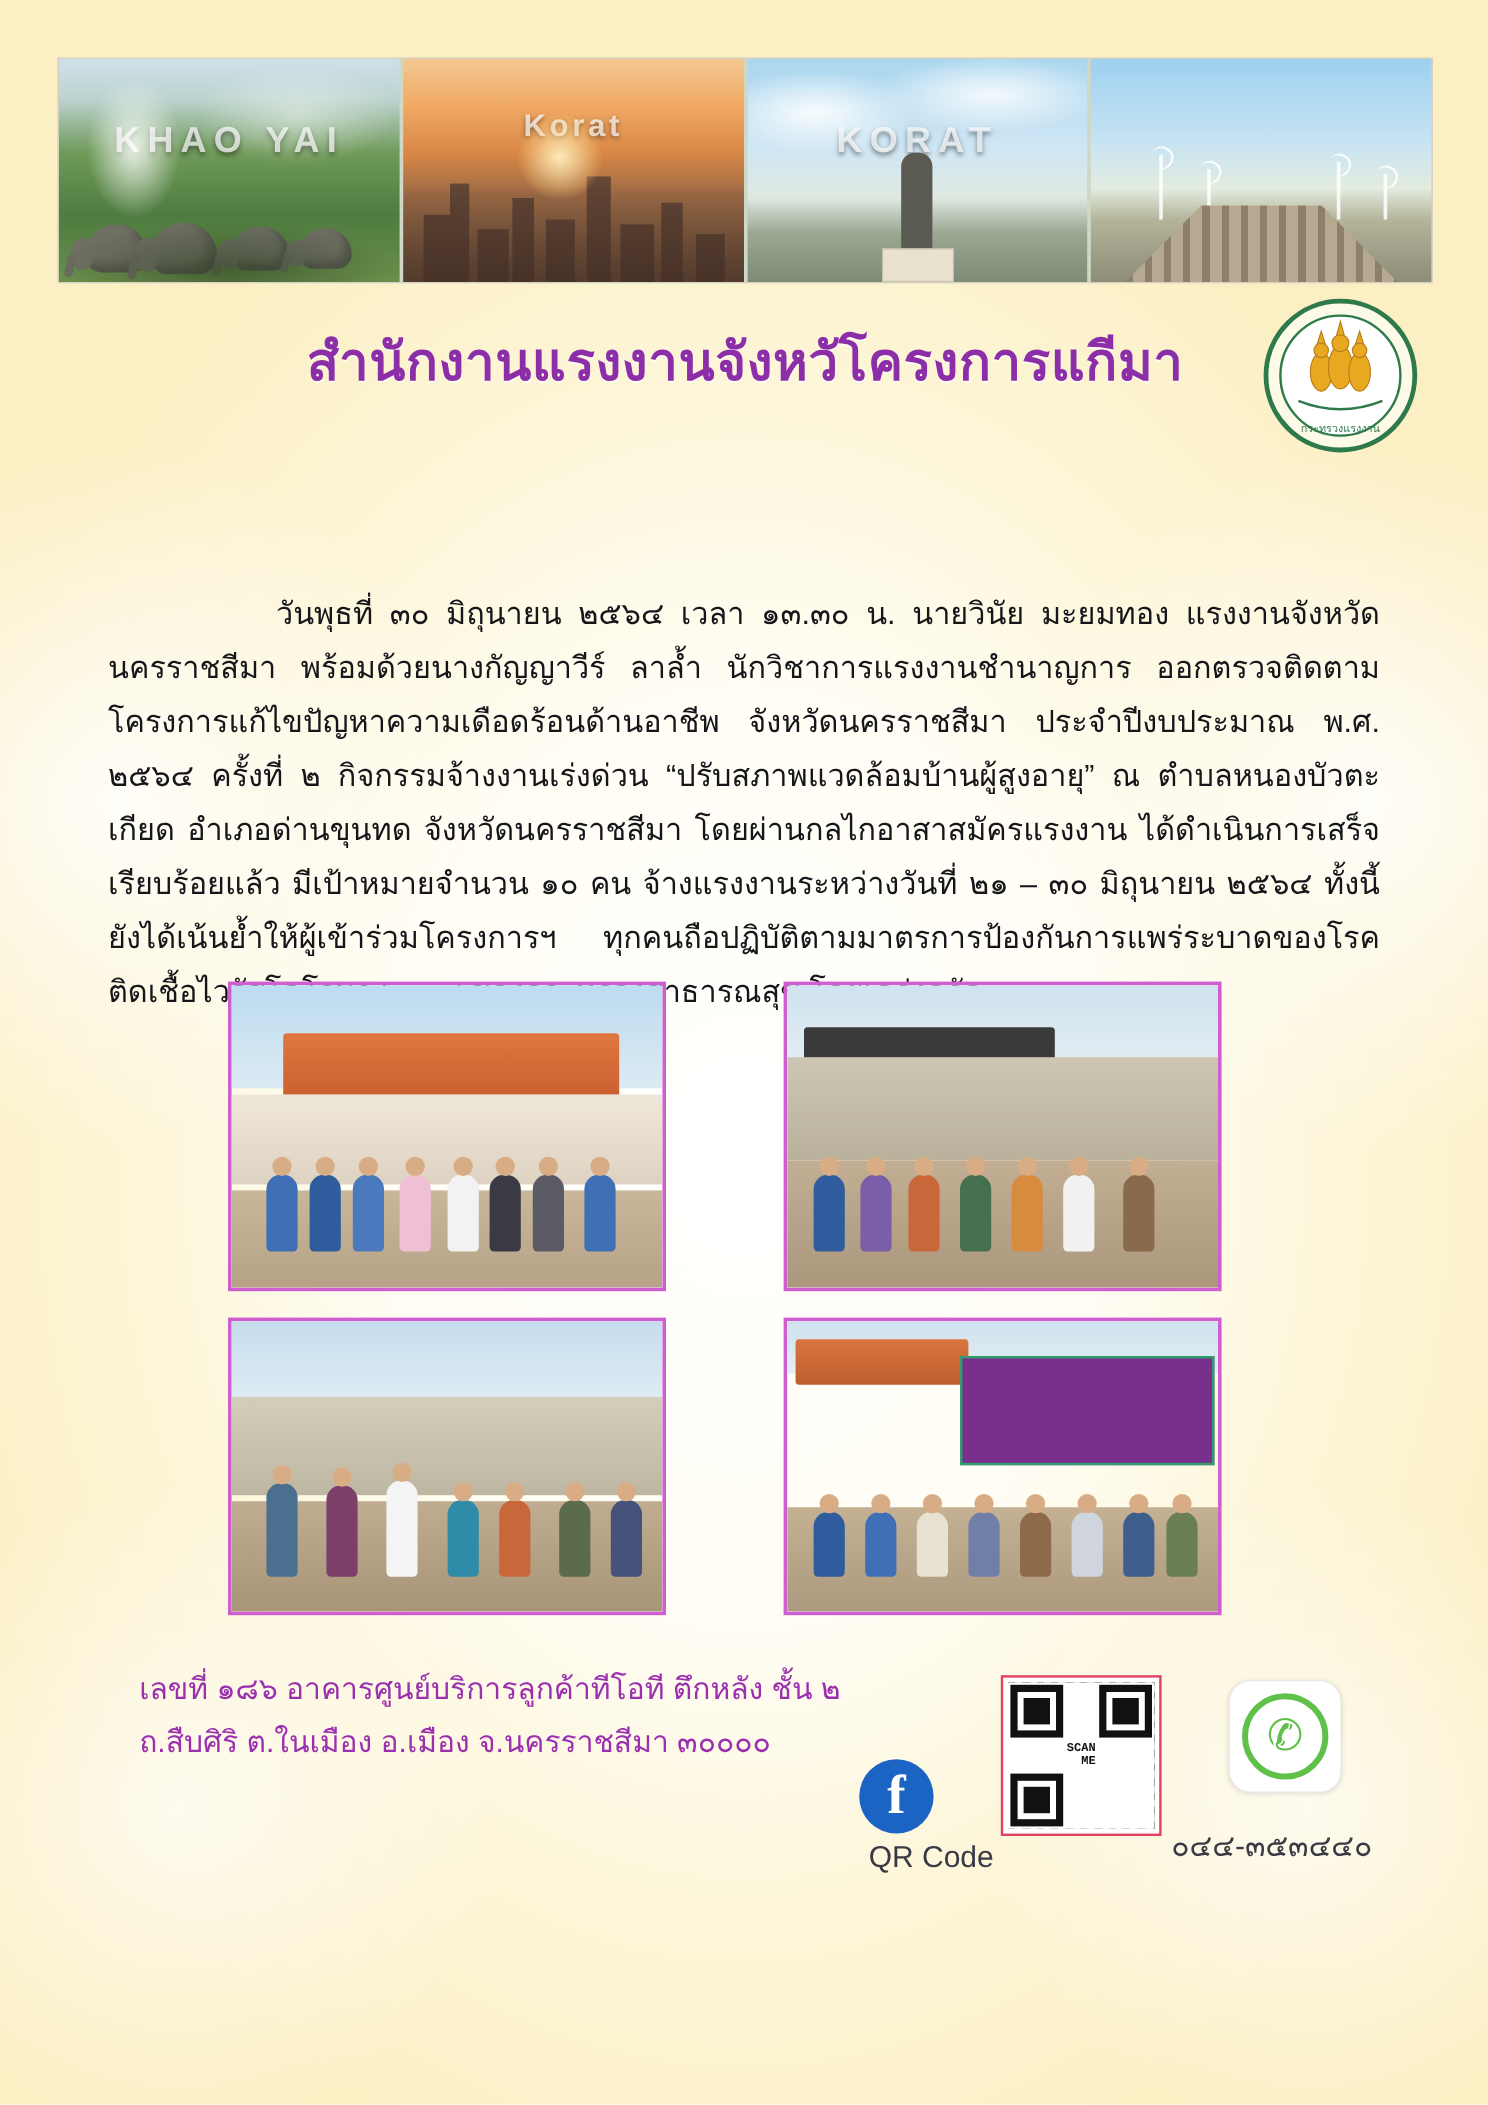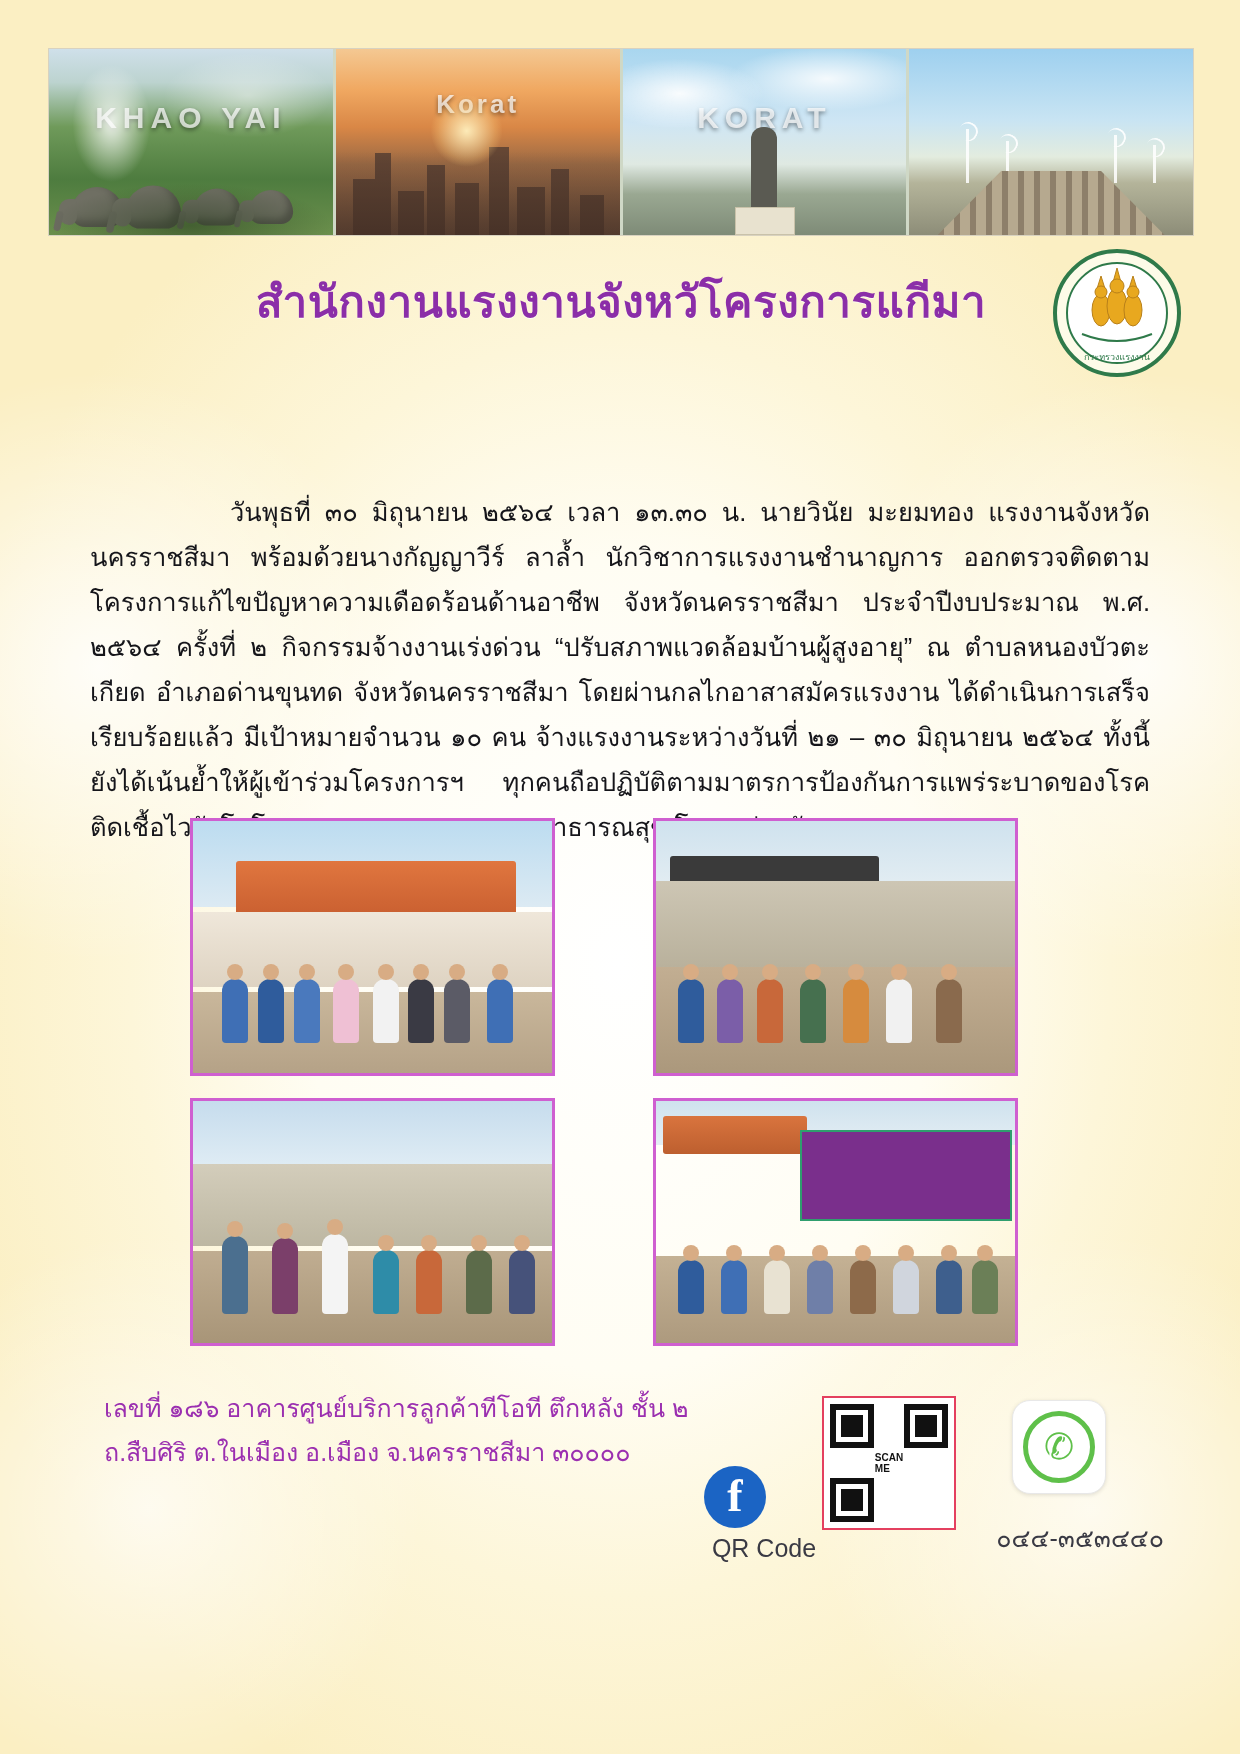--- a/index.html
+++ b/index.html
@@ -355,21 +355,21 @@
   }
   .banner-cloth {
     position: absolute;
     background: #7a2f8c;
     border: 2px solid #2f9e6e;
   }
 
   
   .footer {
     position: absolute;
-    left: 4px; right: 0;
+    left: 16px; right: 0;
     top: 1378px;
     height: 300px;
   }
   .addr {
     position: absolute;
     left: 100px;
     top: 8px;
     width: 620px;
     font-family: "Liberation Sans", sans-serif;
     font-size: 25px;
@@ -436,25 +436,25 @@
   .qr-eye.tl { top: 2px; left: 2px; }
   .qr-eye.tr { top: 2px; right: 2px; }
   .qr-eye.bl { bottom: 2px; left: 2px; }
   .qr-center {
     position: absolute;
     left: 50%;
     top: 50%;
     transform: translate(-50%, -50%);
     background: #ffffff;
     color: #111;
-    font-family: Liberation Sans, sans-serif;
+    font-family: Liberation Mono, monospace;
     font-size: 10px;
     font-weight: bold;
     line-height: 11px;
-    text-align: left;
+    text-align: right;
     padding: 2px 3px;
   }
   .qr-label {
     position: absolute;
     left: 690px;
     top: 156px;
     width: 140px;
     text-align: center;
     font-family: "Liberation Sans", sans-serif;
     font-size: 25px;
@@ -483,21 +483,21 @@
     color: #5fc04a;
     font-size: 36px;
     line-height: 62px;
     text-align: center;
   }
   .phone-num {
     position: absolute;
     left: 960px;
     top: 140px;
     width: 200px;
-    text-align: right;
+    text-align: left;
     font-family: "Liberation Sans", sans-serif;
     font-size: 25px;
     color: #3a3a44;
   }
 </style>
 </head>
 <body>
 
 <div class="page"></div>
 

